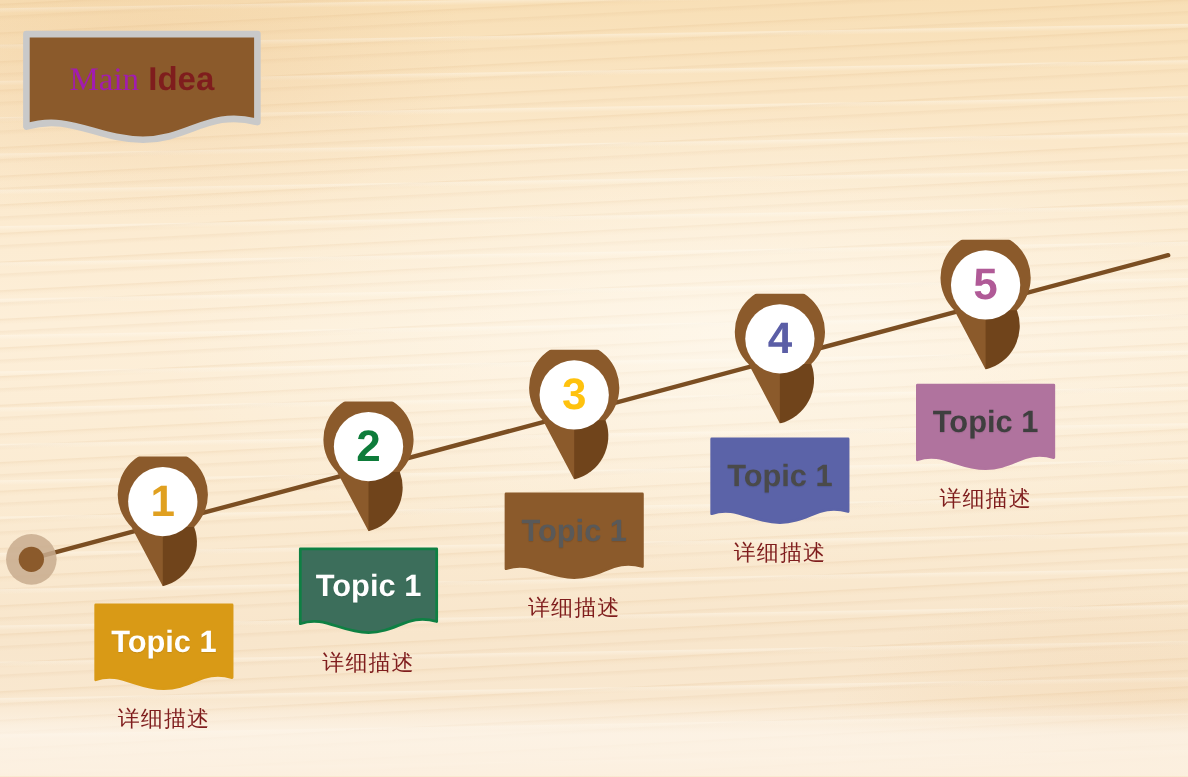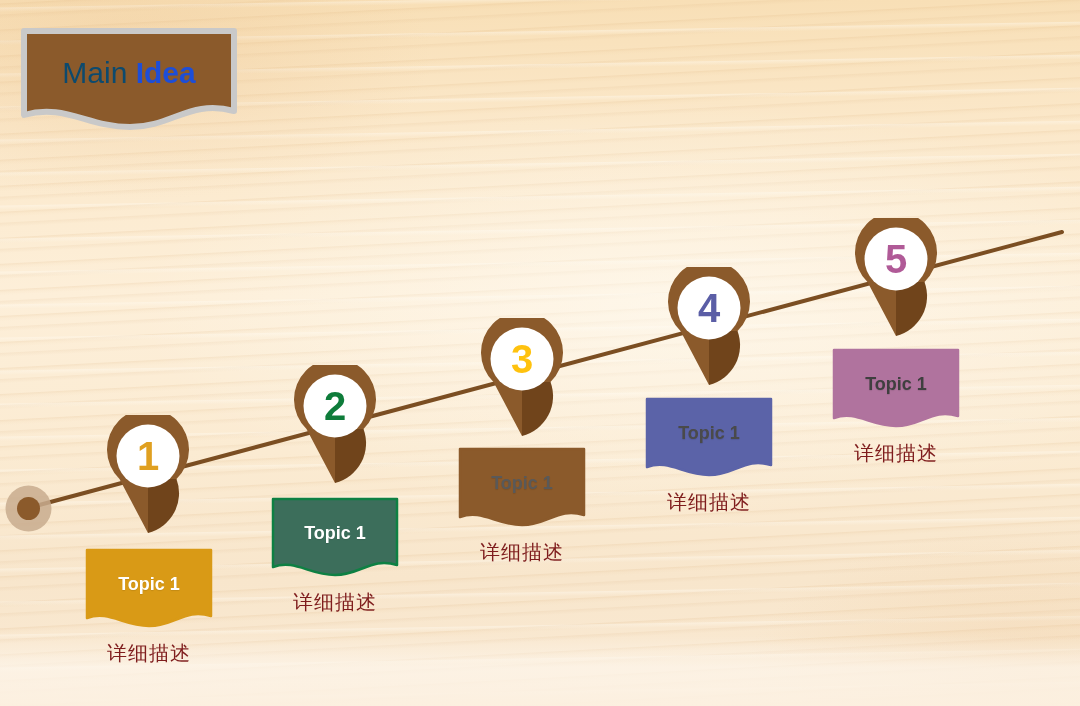--- a/index.html
+++ b/index.html
@@ -69,21 +69,21 @@
     letter-spacing:0px;
   }
 
   
   .card-wrap{position:absolute;}
   .card{position:relative;width:100%;}
   .card svg{display:block;width:100%;height:auto;}
   .card-label{
     position:absolute;left:0;right:0;top:0;height:72px;
     display:flex;align-items:center;justify-content:center;
-    font-size:18px;font-weight:bold;
+    font-size:28px;font-weight:bold;
     text-shadow:0 1px 1px rgba(0,0,0,0.10);
     pointer-events:none;
   }
   .card-desc{
     position:absolute;left:0;right:0;
     text-align:center;color:#7f1d1d;
     font-size:20px;letter-spacing:1px;
     font-family:"DejaVu Sans","Liberation Sans",sans-serif;
   }
 
@@ -206,17 +206,17 @@
       <div class="card-label" style="color: rgb(63, 63, 63);">Topic 1</div>
     </div>
     <div class="card-desc" style="top:92px;">详细描述</div>
   </div>
 
   <div class="banner">
     <svg viewBox="0 0 218 103" xmlns="http://www.w3.org/2000/svg">
       <path id="banner-path" d="M4 4 H214 V84 C170 72 152 100 110 100 C68 100 44 76 4 88 Z" fill="#8B5A2B" stroke="#C9C9C9" stroke-width="6" stroke-linejoin="round"></path>
     </svg>
     <div class="banner-text">
-      <span class="banner-main" style="color: #0c4a6e;">Main</span><span class="banner-idea" style="color: #1d4ed8;"> Idea</span>
+      <span class="banner-main" style="color: #a21caf; font-family: Liberation Serif, serif;">Main</span><span class="banner-idea" style="color: #7f1d1d;"> Idea</span>
     </div>
   </div>
 
 </div>
 
 </body></html>

